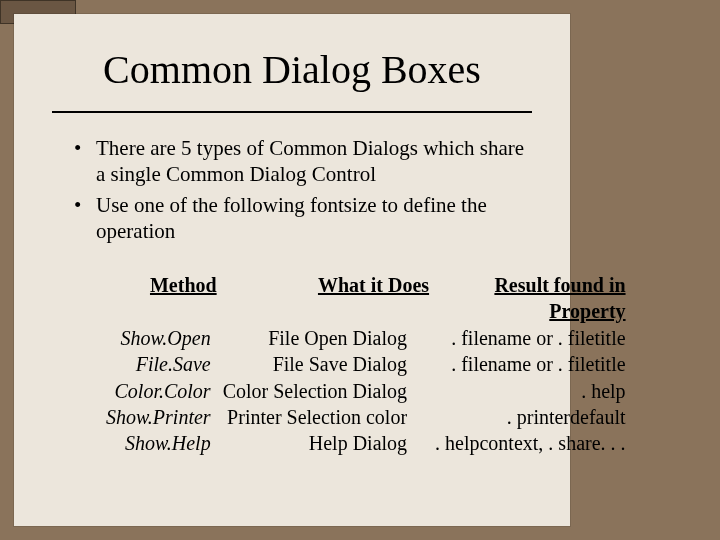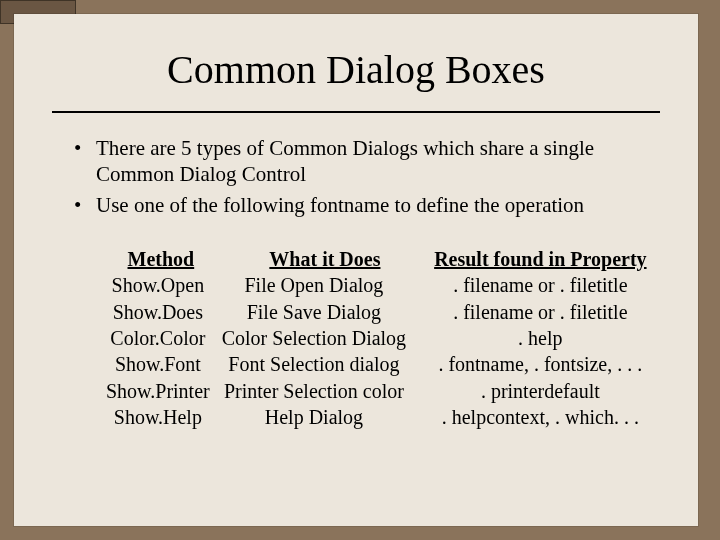--- a/index.html
+++ b/index.html
@@ -11,21 +11,21 @@
   }
   body {
     background: #8a735b;
     font-family: "Times New Roman", Times, serif;
     color: #000;
   }
   .slide {
     position: absolute;
     left: 14px;
     top: 14px;
-    width: 684px;
+    width: 556px;
     height: 512px;
     background: #ece6dc;
     box-shadow: 0 0 0 1px rgba(0,0,0,0.1);
   }
   .thumb {
     position: absolute;
     left: 0;
     top: 0;
     width: 74px;
     height: 22px;
@@ -66,85 +66,80 @@
   .italic { }
   .tablewrap {
     margin: 28px 22px 0 92px;
     font-size: 20px;
     line-height: 1.32;
   }
   table {
     border-collapse: collapse;
   }
   td, th {
-    text-align: center;
+    text-align: right;
     vertical-align: top;
     padding: 0 6px 0 0;
     font-weight: normal;
   }
   th {
     text-decoration: underline;
     font-weight: bold;
   }
-  td.method { padding-right: 12px; white-space: nowrap; }
+  td.method { font-style: italic; padding-right: 12px; white-space: nowrap; }
   td.does { padding-right: 28px; white-space: nowrap; }
   td.result { white-space: nowrap; }
 </style>
 </head>
 <body>
 
 <div class="thumb"></div>
 
 <div class="slide">
   <h1 class="title">Common Dialog Boxes</h1>
   <hr class="hr">
 
   <ul class="points">
     <li>
       <span>There are 5 types of Common Dialogs which share a single </span><span class="italic">Common Dialog Control</span><span></span>
     </li>
     <li>
-      <span>Use one of the following </span><span class="italic">fontname</span><span> to define the operation</span>
+      <span>Use one of the following </span><span class="italic">fontsize</span><span> to define the operation</span>
     </li>
   </ul>
 
   <div class="tablewrap">
     <table>
       <tbody>
           <tr>
         <th>Method</th>
         <th>What it Does</th>
         <th>Result found in Property</th>
       </tr>
       <tr>
         <td class="method">Show.Open</td>
         <td class="does">File Open Dialog</td>
         <td class="result">. filename or . filetitle</td>
       </tr>
       <tr>
-        <td class="method">Show.Does</td>
+        <td class="method">File.Save</td>
         <td class="does">File Save Dialog</td>
         <td class="result">. filename or . filetitle</td>
       </tr>
       <tr>
         <td class="method">Color.Color</td>
         <td class="does">Color Selection Dialog</td>
         <td class="result">. help</td>
       </tr>
       <tr>
-        <td class="method">Show.Font</td>
-        <td class="does">Font Selection dialog</td>
-        <td class="result">. fontname, . fontsize, . . .</td>
-      </tr>
-      <tr>
         <td class="method">Show.Printer</td>
         <td class="does">Printer Selection color</td>
         <td class="result">. printerdefault</td>
       </tr>
       <tr>
         <td class="method">Show.Help</td>
         <td class="does">Help Dialog</td>
-        <td class="result">. helpcontext, . which. . .</td>
+        <td class="result">. helpcontext, . share. . .</td>
       </tr>
     </tbody>
       </table>
   </div>
 </div>
 
 </body></html>

